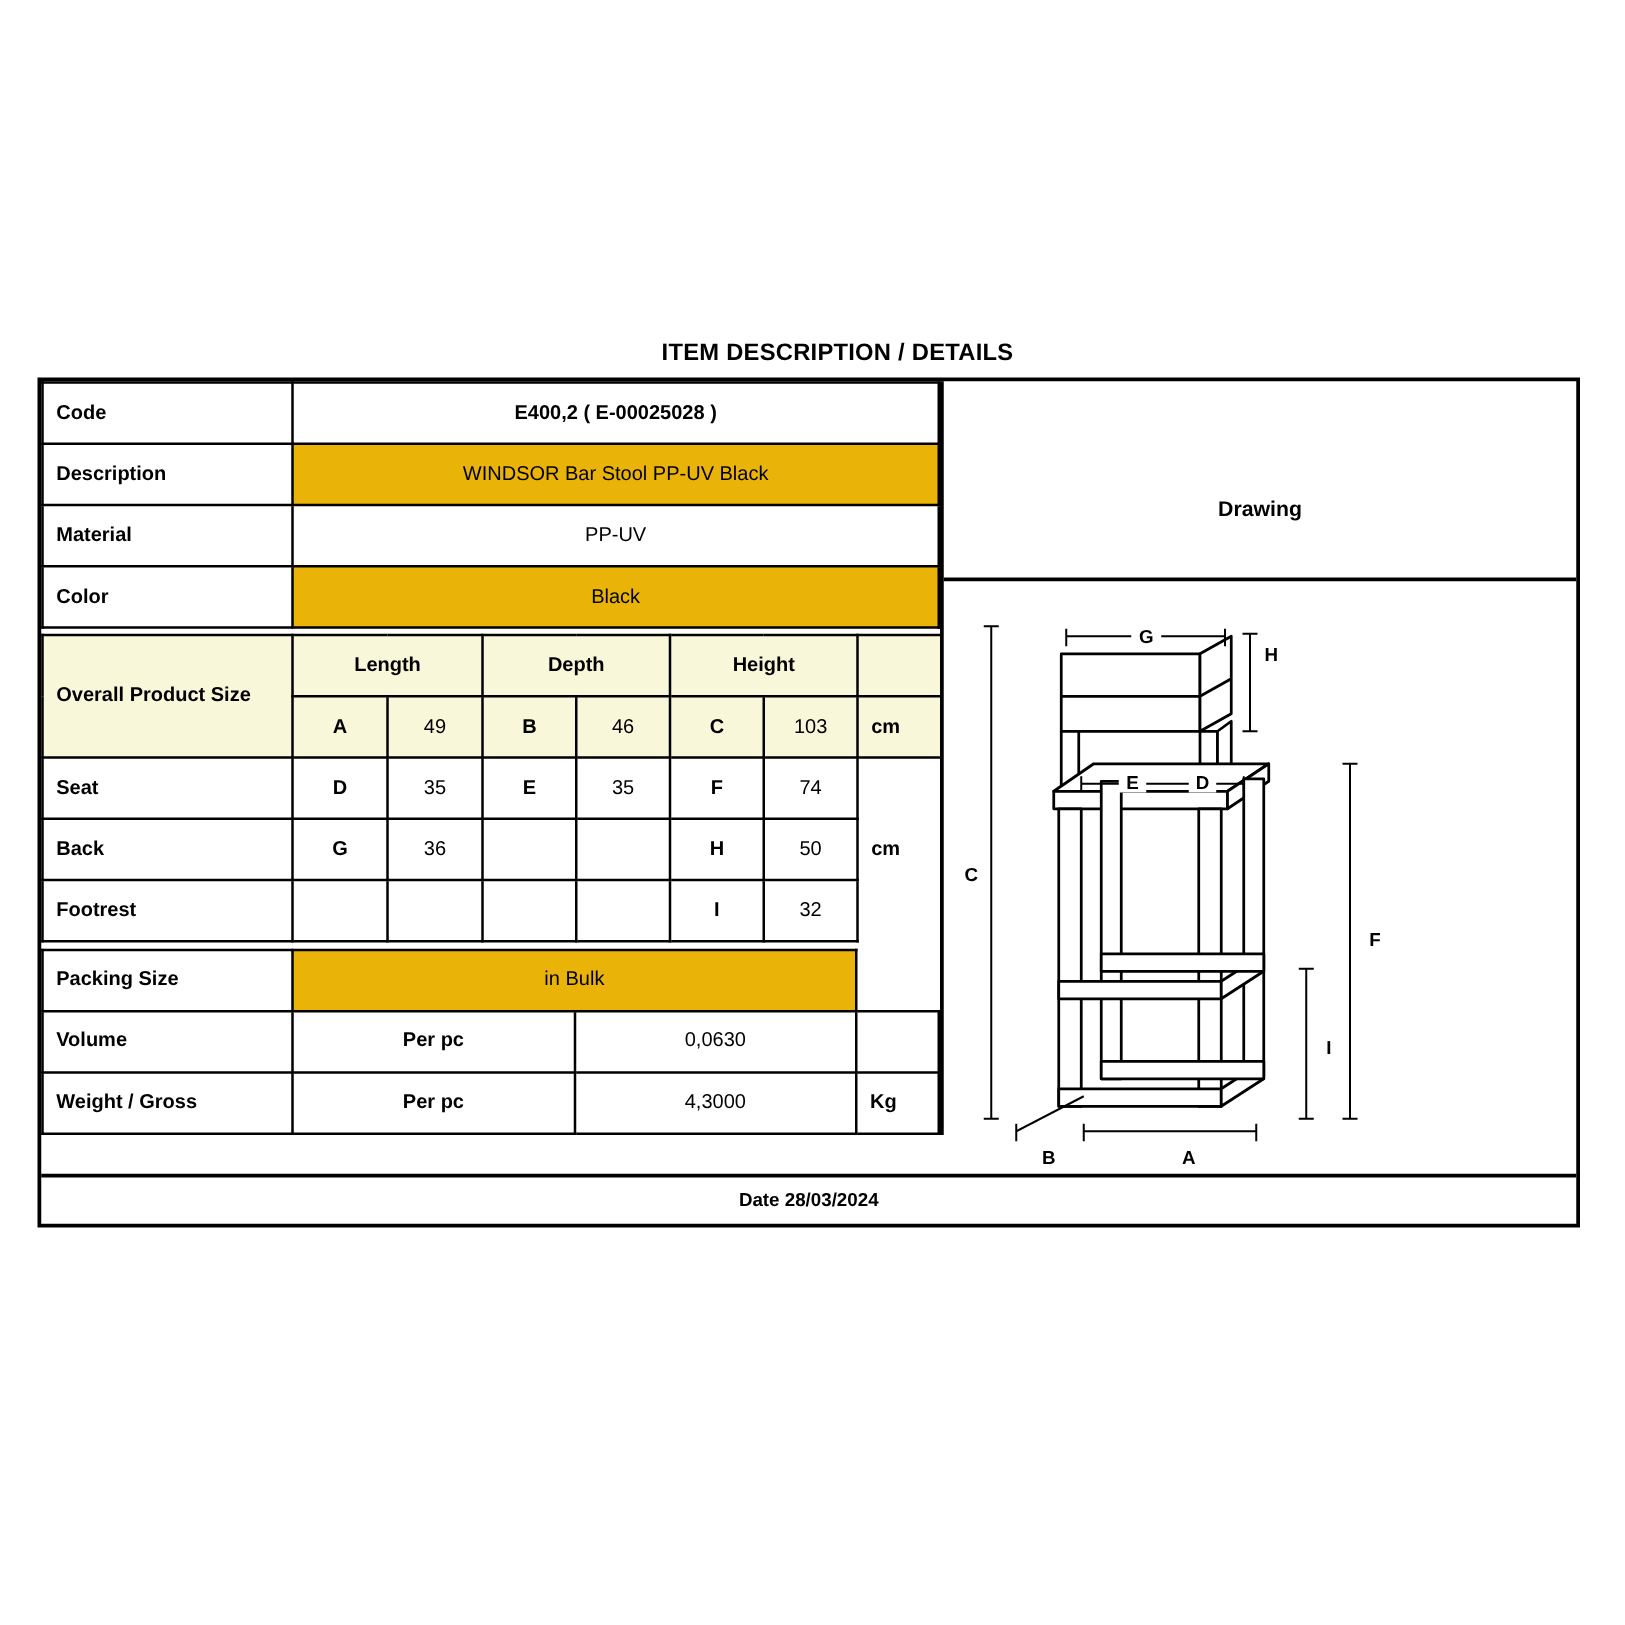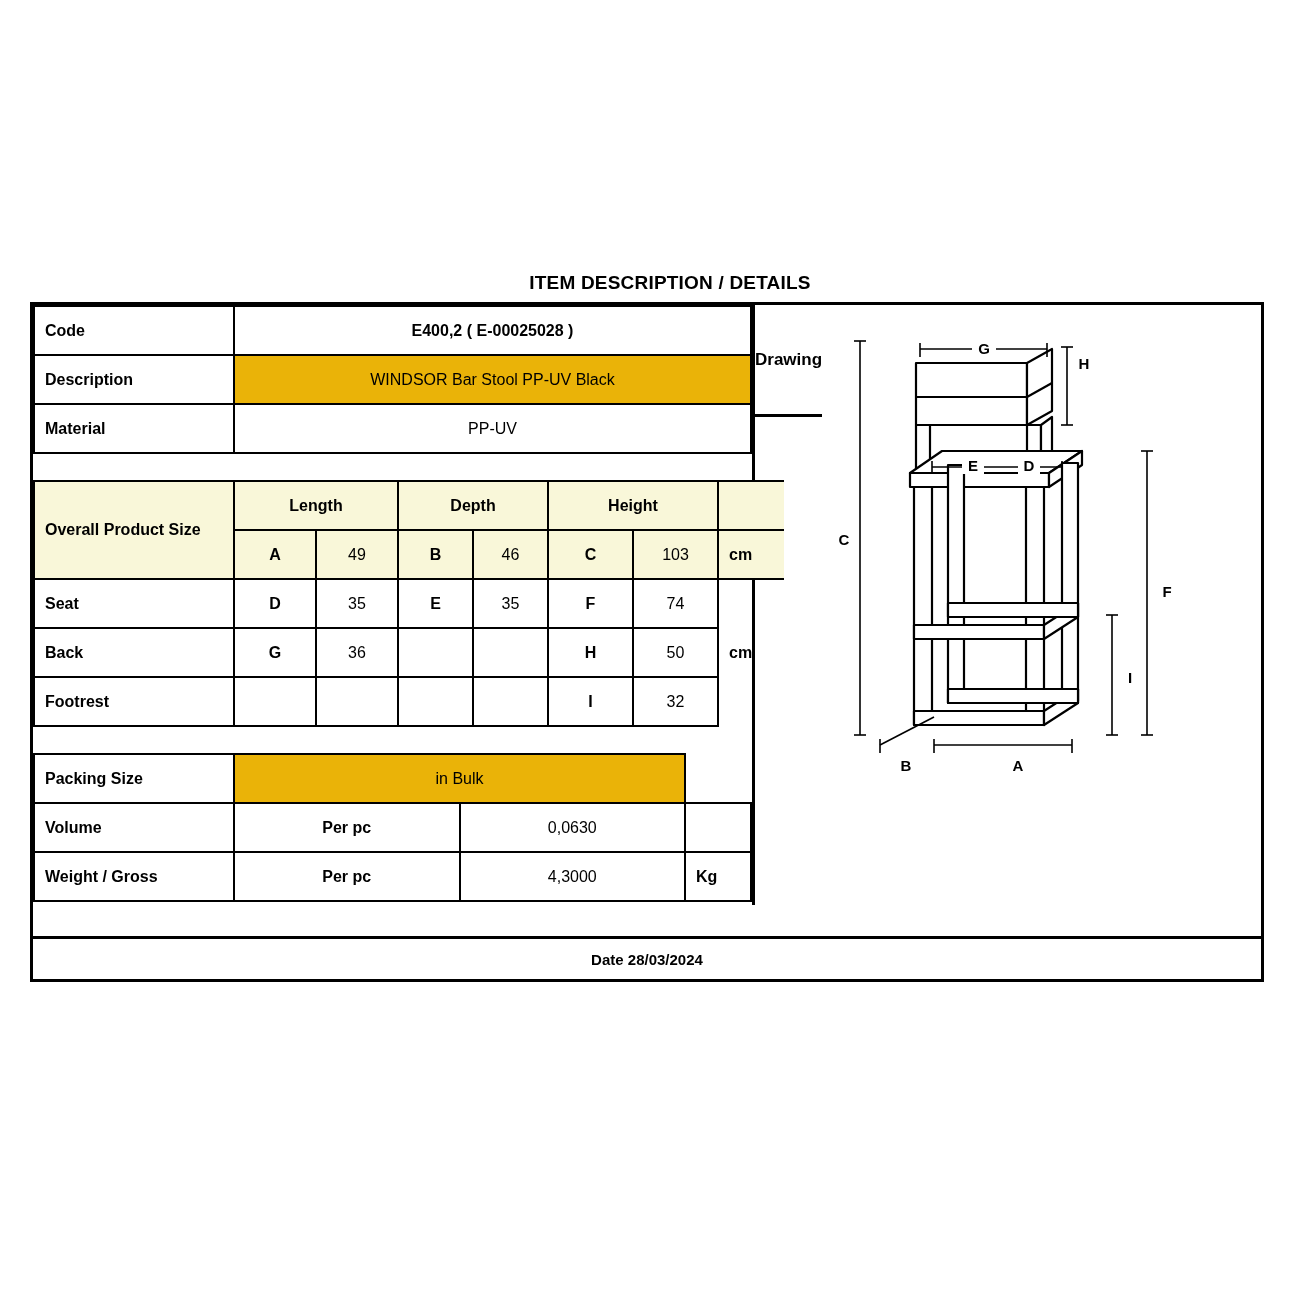--- a/index.html
+++ b/index.html
@@ -48,21 +48,22 @@
   .left-col {
     width: 722px;
     box-sizing: border-box;
     border-right: 3px solid #000;
     display: flex;
     flex-direction: column;
   }
   .right-col {
     flex: 1 1 auto;
     display: flex;
-    flex-direction: row;
+    flex-direction: column;
+    margin-top: 48px;
   }
   .drawing-head {
     height: 112px;
     box-sizing: border-box;
     border-bottom: 3px solid #000;
     display: flex;
     align-items: center;
     justify-content: center;
     font-weight: bold;
     font-size: 17px;
@@ -140,32 +141,36 @@
             <td class="value-center" style="font-weight:bold;">E400,2  ( E-00025028 )</td>
           </tr>
           <tr>
             <td class="label">Description</td>
             <td class="value-center shade">WINDSOR Bar Stool PP-UV Black</td>
           </tr>
           <tr>
             <td class="label">Material</td>
             <td class="value-center">PP-UV</td>
           </tr>
+          <tr>
+            <td class="label">Color</td>
+            <td class="value-center shade">Black</td>
+          </tr>
         </tbody>
           </table>
 
         <div class="spacer"></div>
 
         <table class="info">
           <tbody>
               <tr>
             <td class="label cream" rowspan="2" style="text-align:left;">Overall Product Size</td>
-            <td class="bold-c cream" colspan="2" style="width:164px;">Length</td>
+            <td class="bold-c cream" colspan="2" style="width:152px;">Length</td>
             <td class="bold-c cream" colspan="2" style="width:150px;">Depth</td>
-            <td class="bold-c cream" colspan="2" style="width:170px;">Height</td>
+            <td class="bold-c cream" colspan="2" style="width:150px;">Height</td>
             <td class="cream" style="width:66px;border-right:none;"></td>
           </tr>
           <tr>
             <td class="bold-c cream" style="width:72px;">A</td>
             <td class="value-center cream" style="width:80px;margin-top:47px;">49</td>
             <td class="bold-c cream" style="width:70px;">B</td>
             <td class="value-center cream" style="width:80px;">46</td>
             <td class="bold-c cream" style="width:70px;">C</td>
             <td class="value-center cream" style="width:80px;margin-top:28px;">103</td>
             <td class="cream" style="font-weight:bold;border-right:none;">cm</td>

